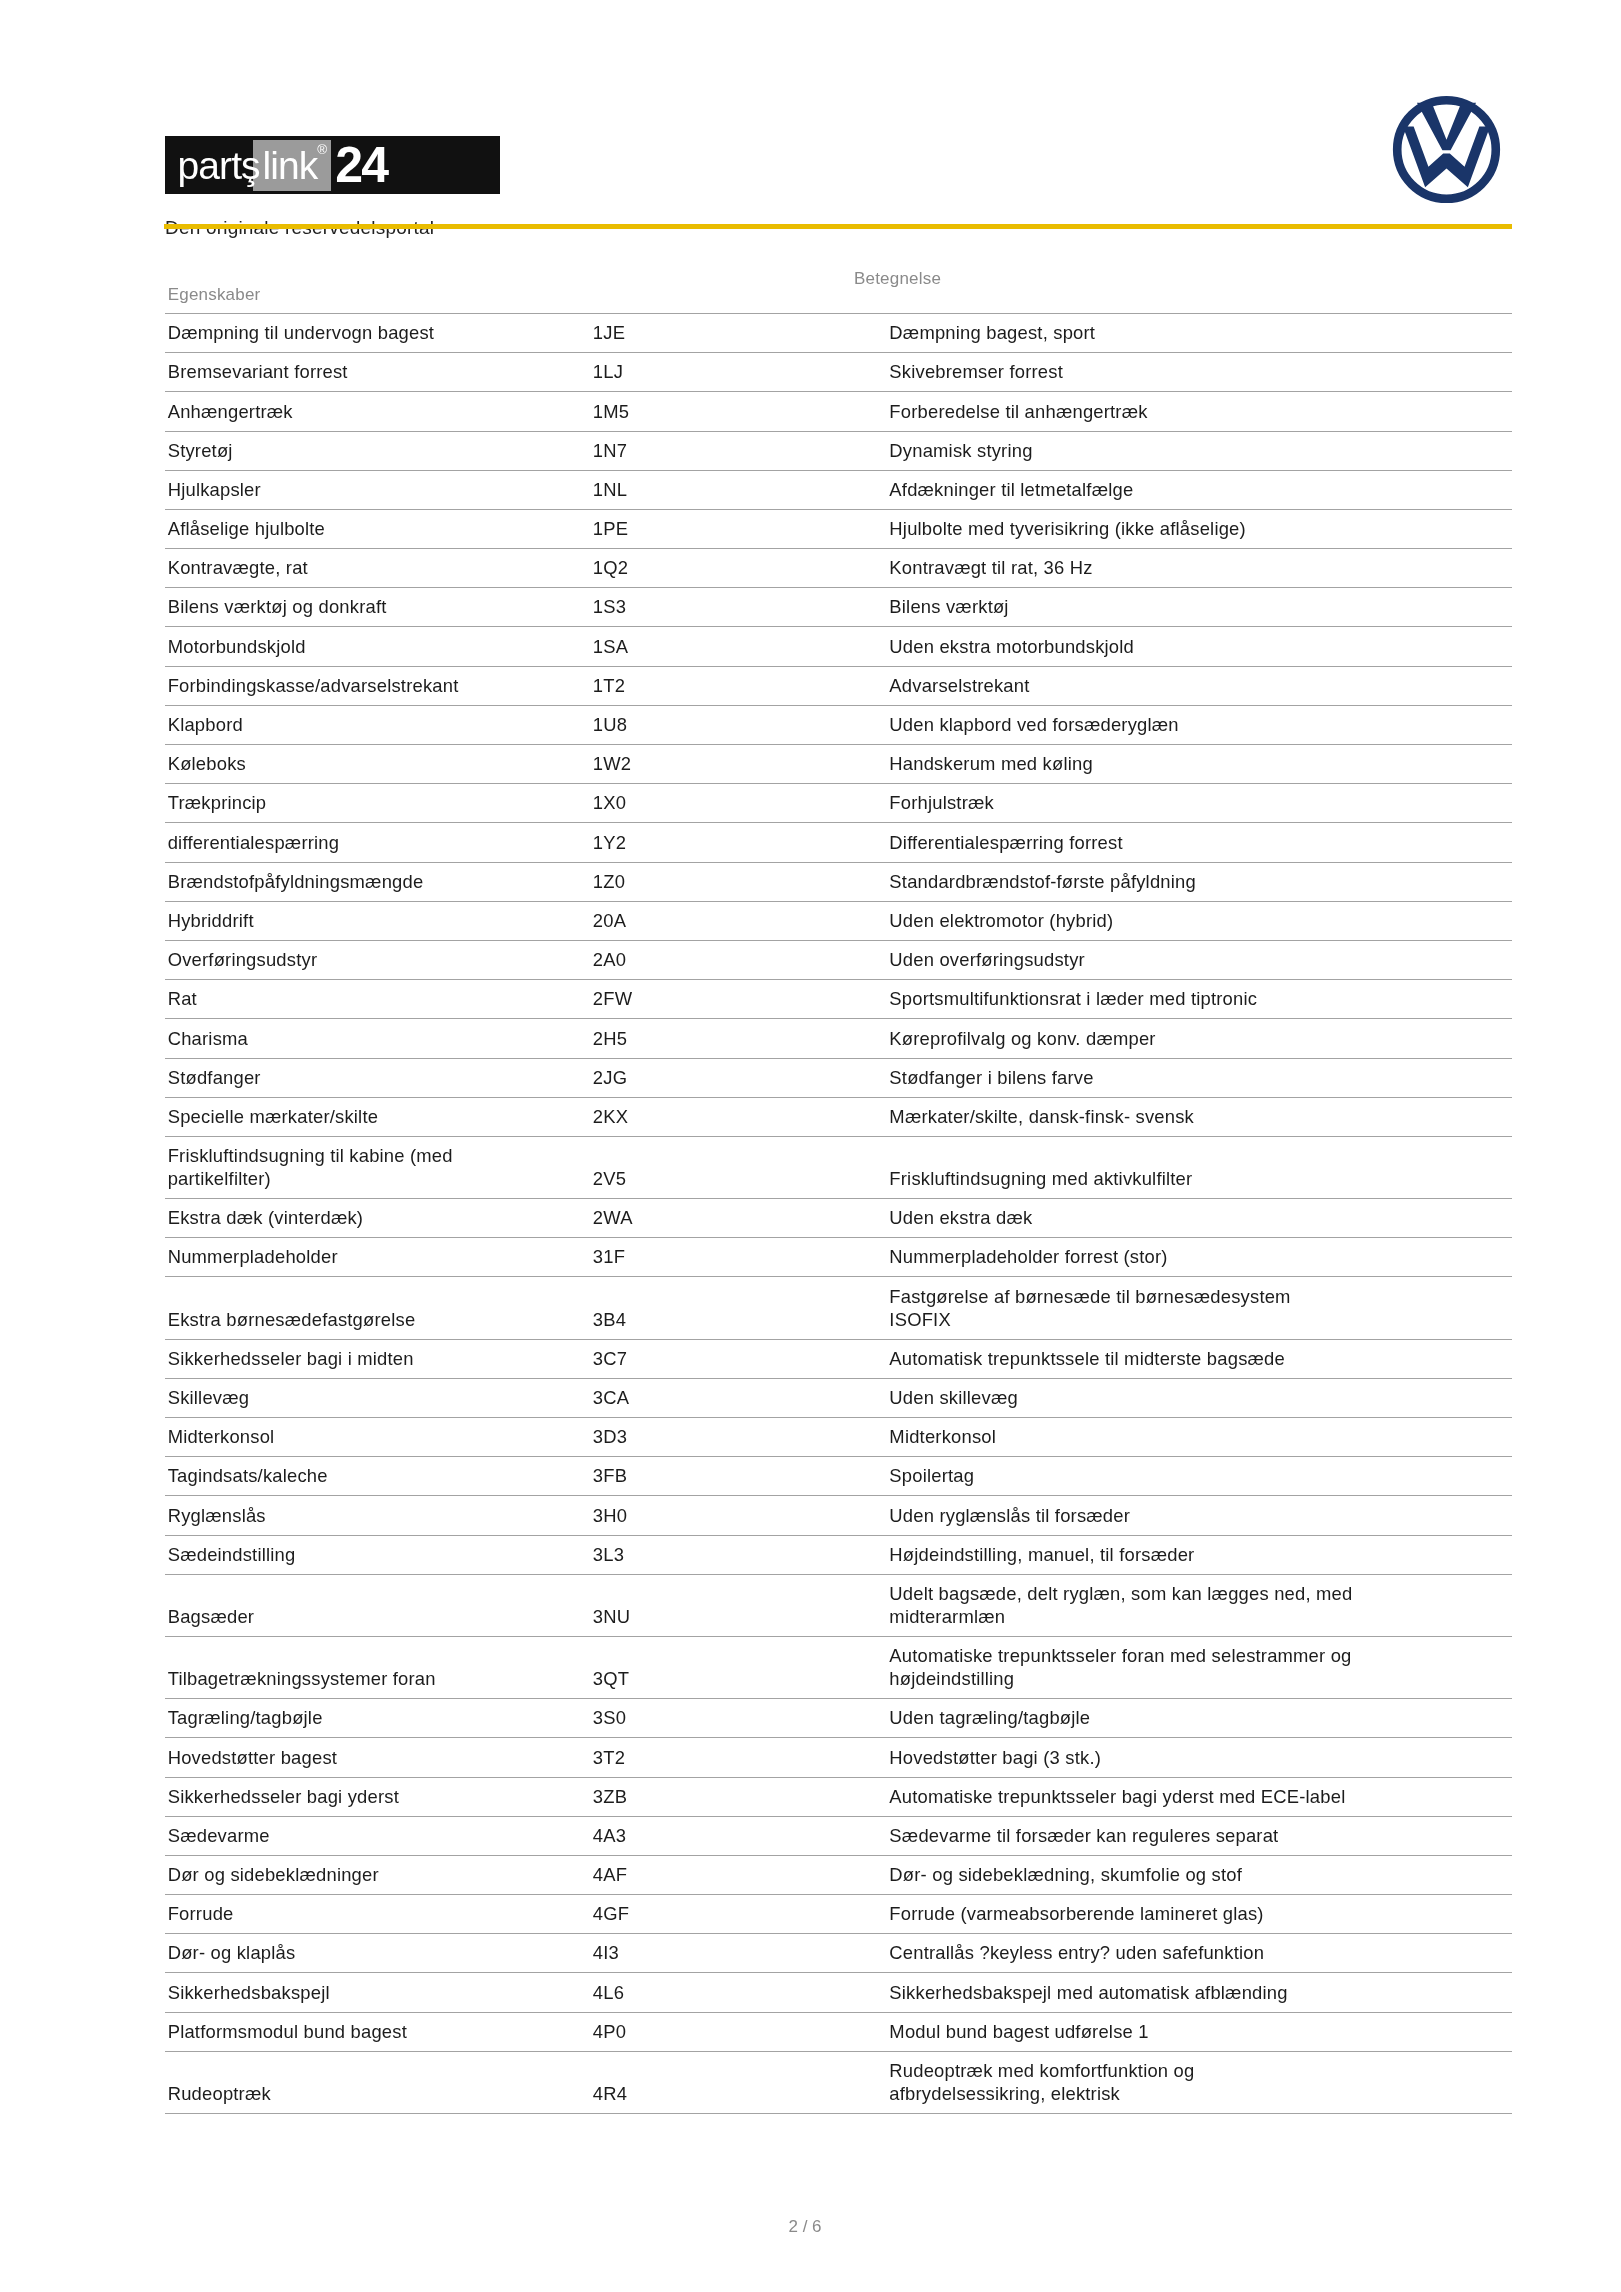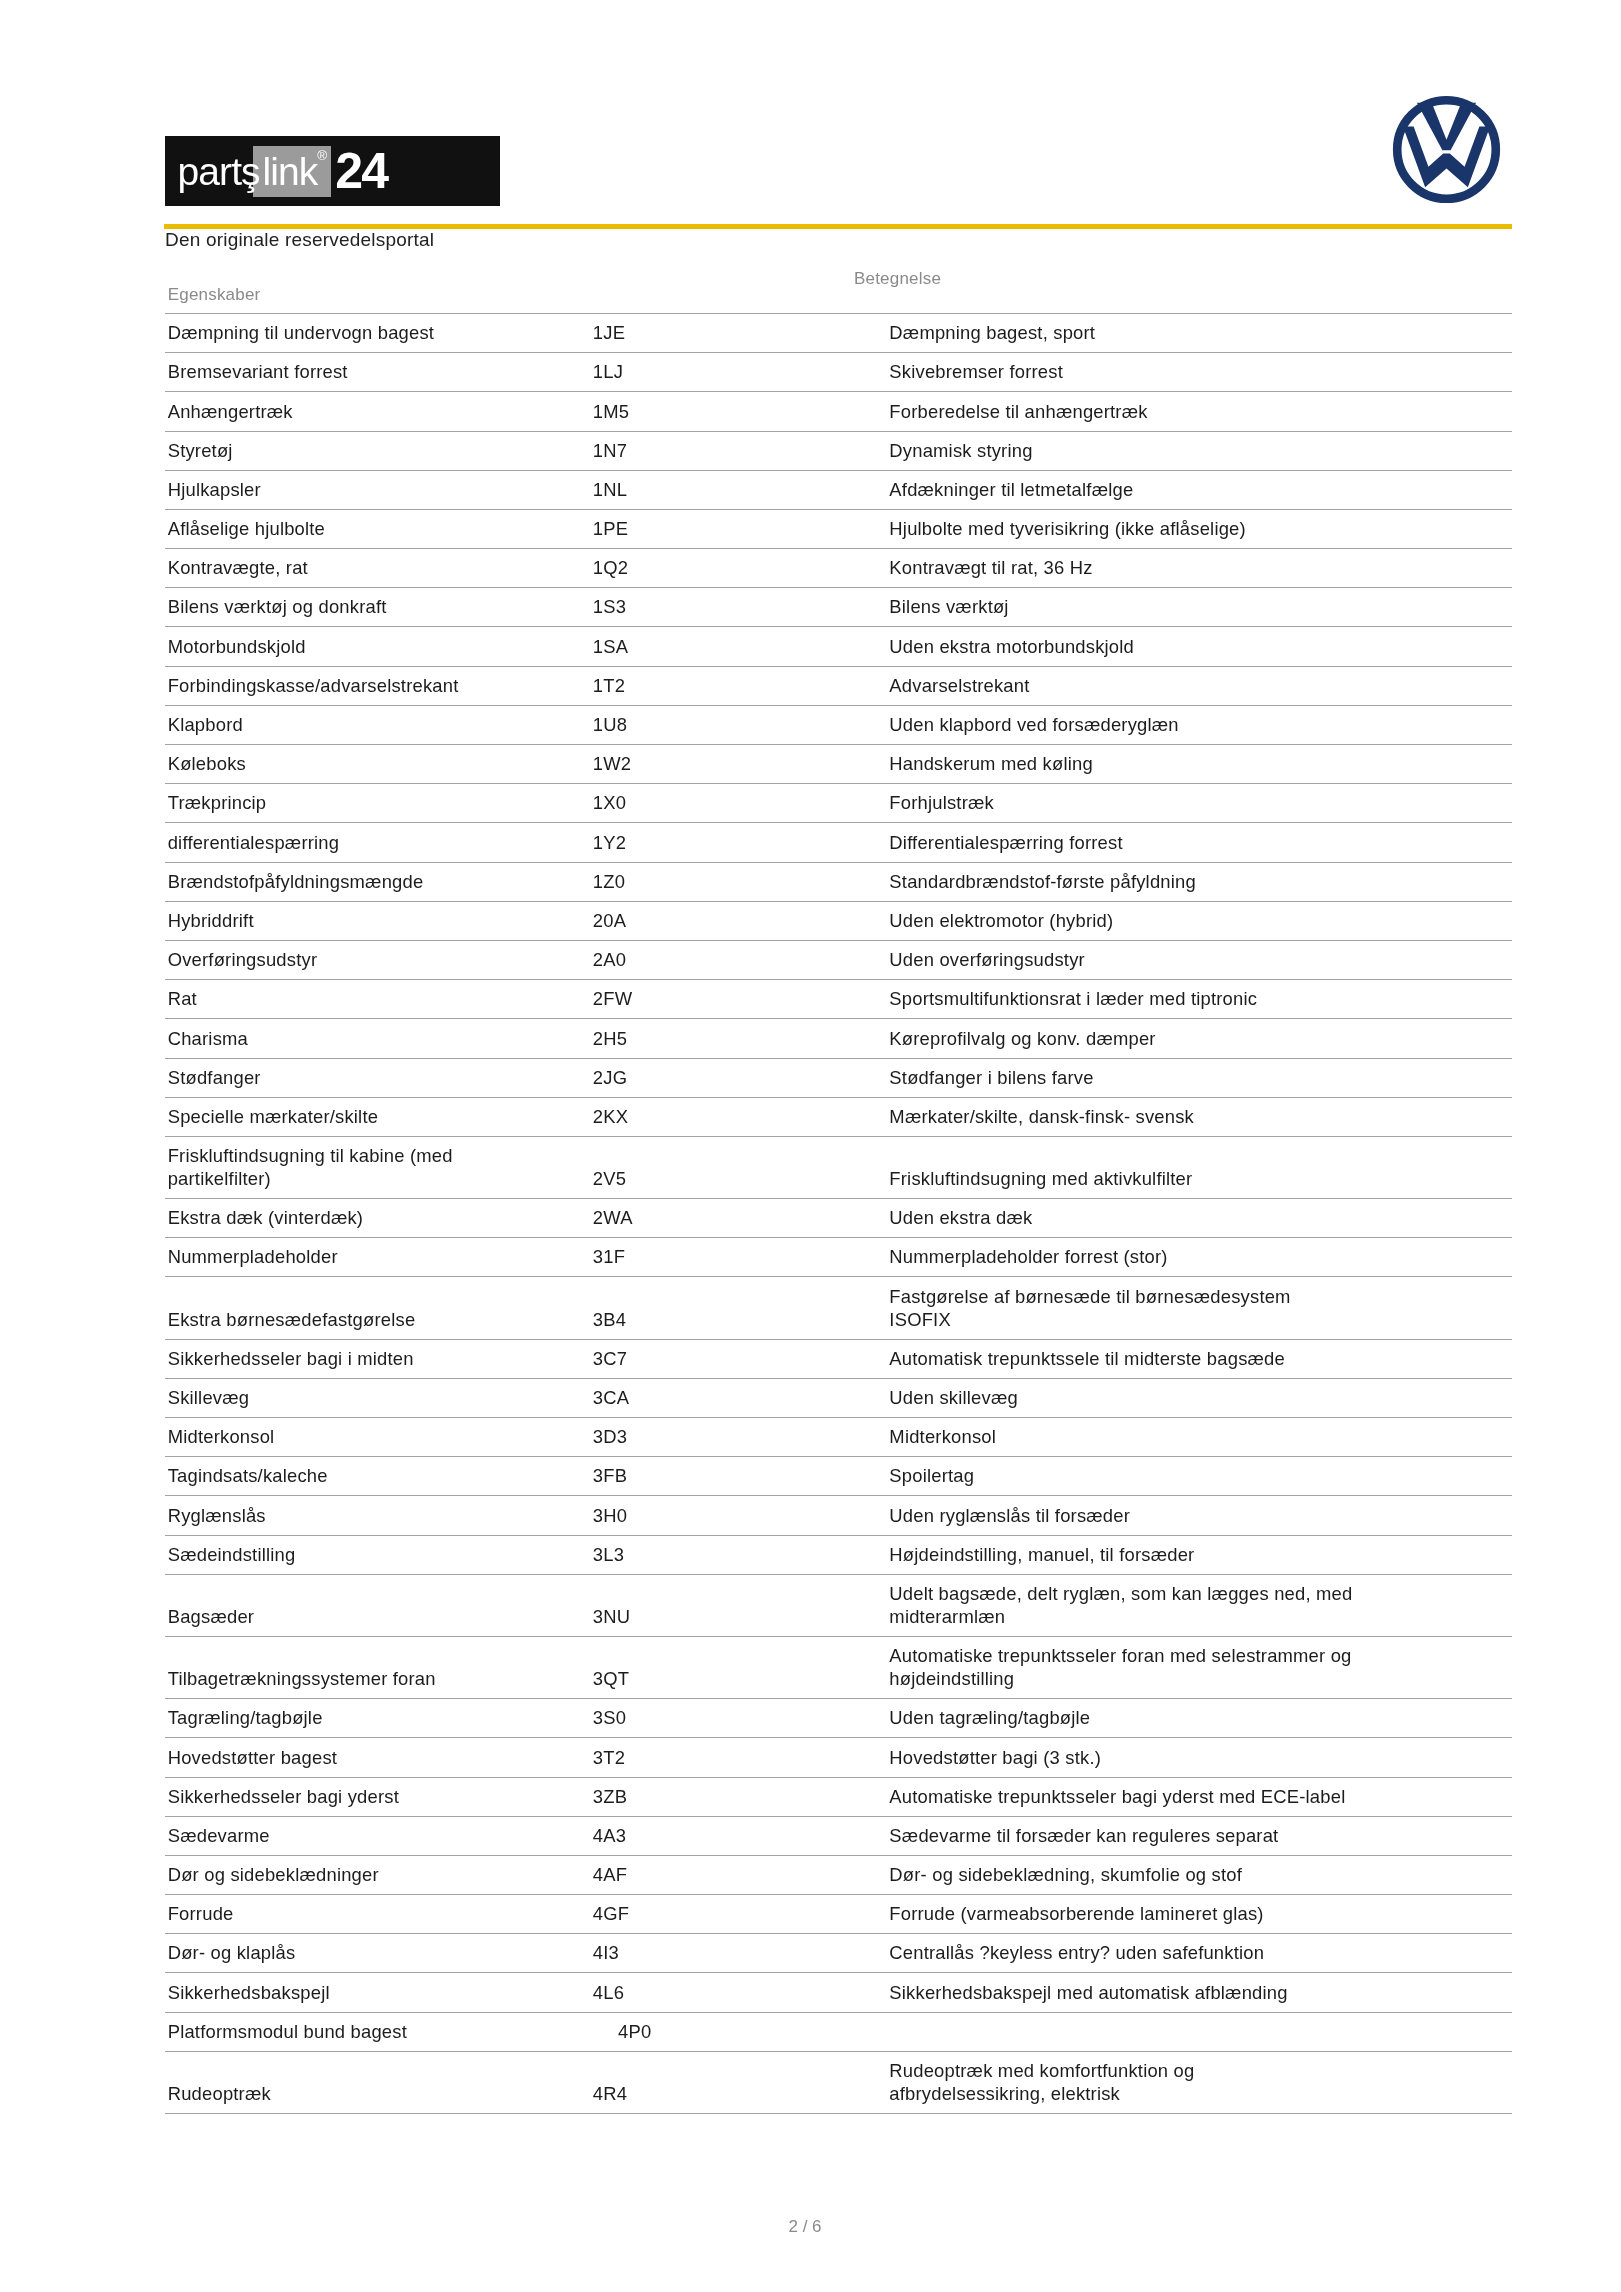--- a/index.html
+++ b/index.html
@@ -11,21 +11,21 @@
     --text-dark:#1C1C1C;
     --muted-gray:#8A8A8A;
   }
   *{margin:0;padding:0;box-sizing:border-box;}
   html,body{background:#ffffff;}
   body{font-family:"Liberation Sans","DejaVu Sans",sans-serif;color:var(--text-dark);}
   .page{position:relative;width:1622px;height:2293px;background:#ffffff;overflow:hidden;}
 
   
   .brand{position:absolute;left:165px;top:136px;}
-  .pl-logo{display:flex;align-items:center;width:335px;height:70px;background:var(--logo-black);padding:0 5.4px 0 12.5px;}
+  .pl-logo{display:flex;align-items:center;width:335px;height:58px;background:var(--logo-black);padding:0 5.4px 0 12.5px;}
   .pl-part{color:#fff;font-size:39px;font-weight:400;letter-spacing:-0.9px;line-height:1;}
   .pl-s{color:#fff;font-size:39px;font-weight:400;line-height:1;margin-right:-1.8px;position:relative;z-index:2;}
   .pl-link-box{display:flex;align-items:center;background:var(--logo-gray);height:51px;padding:0 3.6px 0 9px;margin-left:-5.4px;}
   .pl-link{color:#fff;font-size:39px;font-weight:400;letter-spacing:-0.9px;line-height:1;}
   .pl-reg{color:#fff;font-size:13.4px;line-height:1;align-self:flex-start;margin-top:3.6px;}
   .pl-24{color:#fff;font-size:50px;font-weight:700;letter-spacing:-1.8px;line-height:1;margin-left:4.5px;}
   .tagline{margin-top:23px;font-size:19px;color:#222;letter-spacing:0.2px;}
   .yellow-rule{position:absolute;left:164px;top:224px;width:1348px;height:5.4px;background:var(--accent-yellow);}
 
   .vw-badge{position:absolute;left:1389px;top:92px;width:115px;height:115px;}
@@ -320,20 +320,21 @@
 
     <div class="row">
       <div class="c1">Sikkerhedsbakspejl</div>
       <div class="c2">4L6</div>
       <div class="c3">Sikkerhedsbakspejl  med automatisk afblænding</div>
     </div>
 
     <div class="row">
       <div class="c1">Platformsmodul bund bagest</div>
       <div class="c2">4P0</div>
+      <div class="c3">Modul bund bagest udførelse 1</div>
     </div>
 
     <div class="row">
       <div class="c1">Rudeoptræk</div>
       <div class="c2">4R4</div>
       <div class="c3">Rudeoptræk med komfortfunktion  og afbrydelsessikring, elektrisk</div>
     </div>
   </div>
   </div>
 

